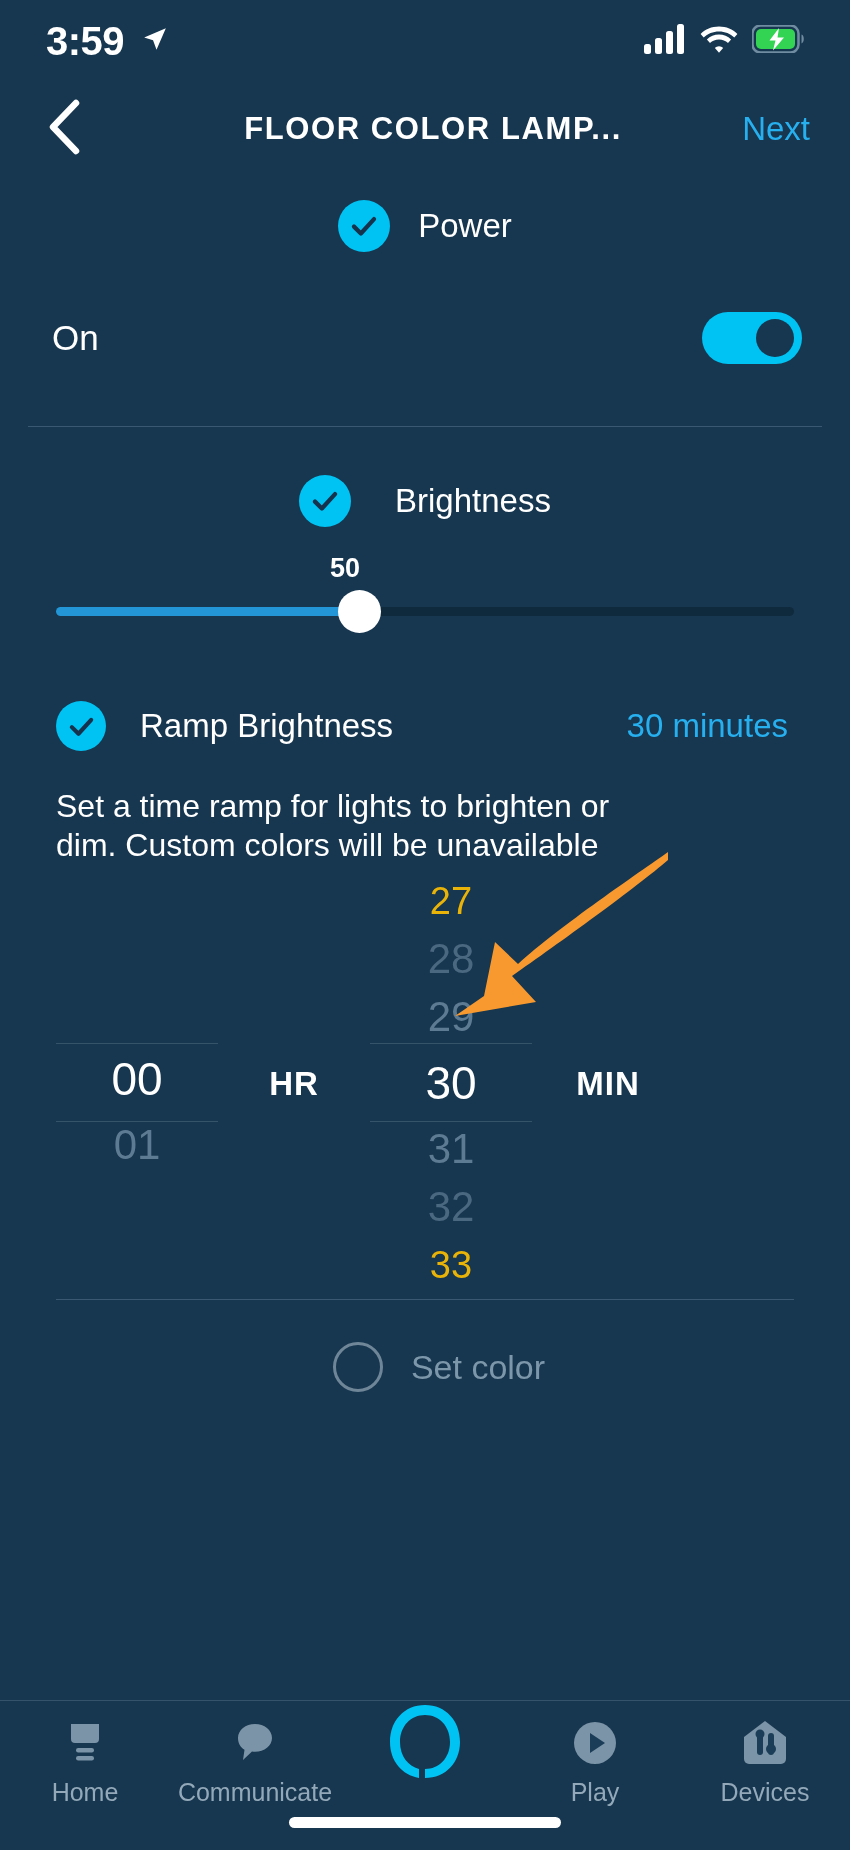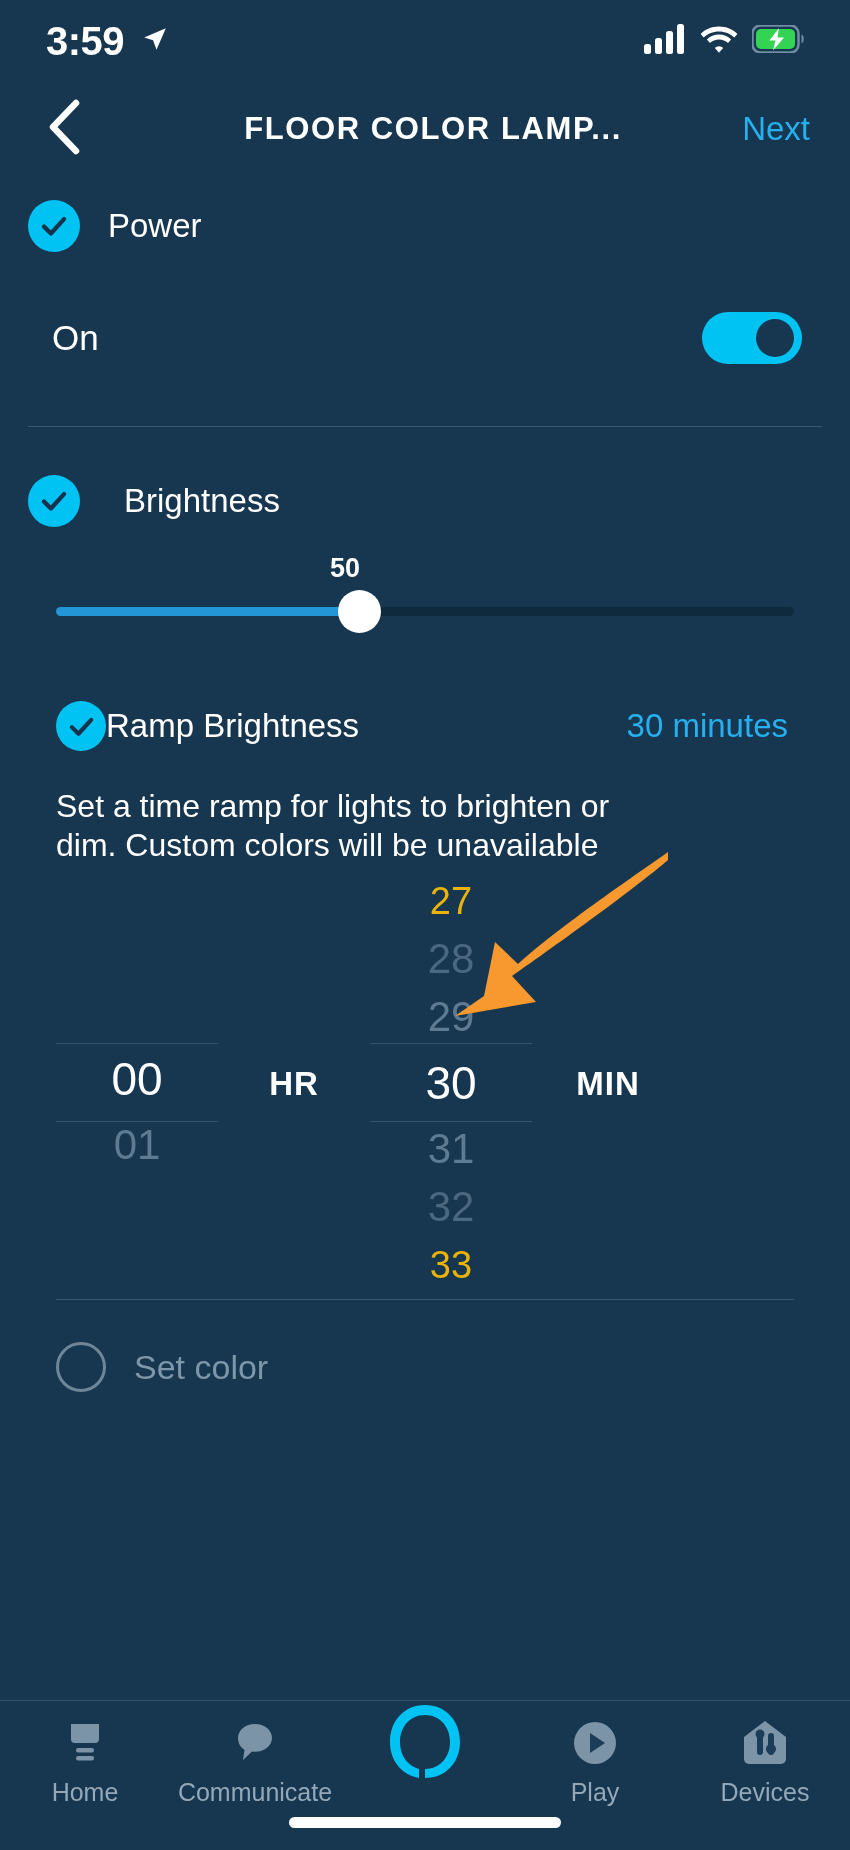--- a/index.html
+++ b/index.html
@@ -51,21 +51,21 @@
   }
   .next-btn {
     margin-left:auto; position:relative; z-index:2;
     color:#27b0f0; font-size:33px; font-weight:400;
     cursor:pointer; padding:6px 10px;
   }
 
   
   .content { flex:1 1 auto; position:relative; padding:0 28px; }
 
-  .row { display:flex; align-items:center; }
+  .row { display:flex; align-items:center;justify-content:center; }
 
   .check {
     width:52px; height:52px; border-radius:50%;
     background:#00c2f3;
     display:flex; align-items:center; justify-content:center;
     flex:0 0 52px; cursor:pointer;
   }
   .check.small { width:50px; height:50px; flex:0 0 50px; }
   .check-empty {
     width:50px; height:50px; border-radius:50%;
@@ -111,21 +111,21 @@
   .thumb {
     position:absolute; top:11px; left:310px;
     width:43px; height:43px; border-radius:50%;
     background:#ffffff; cursor:pointer;
   }
   .slider-val {
     position:absolute; top:-26px; left:302px;
     color:#ffffff; font-size:27px; font-weight:bold;
   }
 
-  .ramp-head { margin-top:62px; padding-left:28px; }
+  .ramp-head { margin-top:62px; gap:34px; padding-left:28px; }
   .ramp-value {
     margin-left:auto; color:#27b0f0; font-size:33px;
     cursor:pointer; padding-right:34px;
   }
 
   .ramp-desc {
     margin-top:36px; padding:0 28px;
     color:#ffffff; font-size:32px; line-height:1.22;
     max-width:610px;
   }

